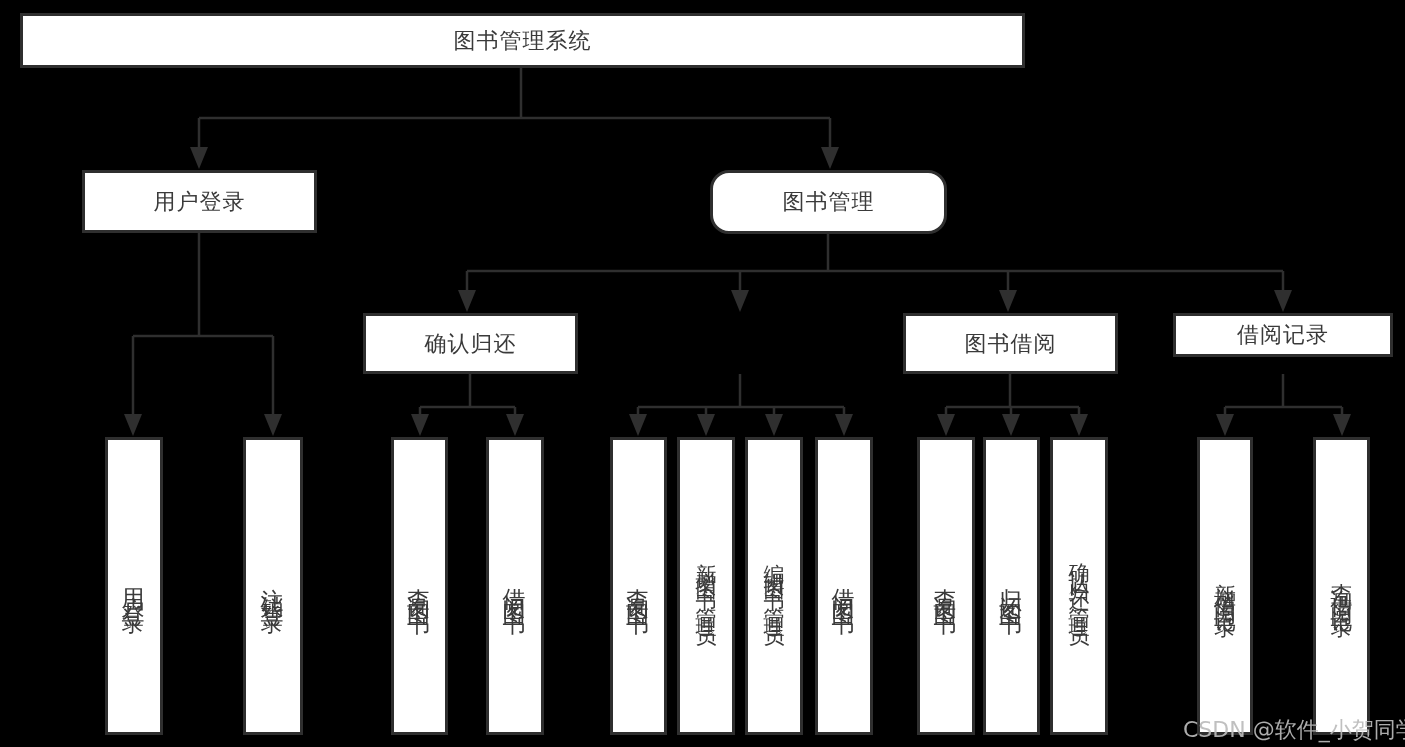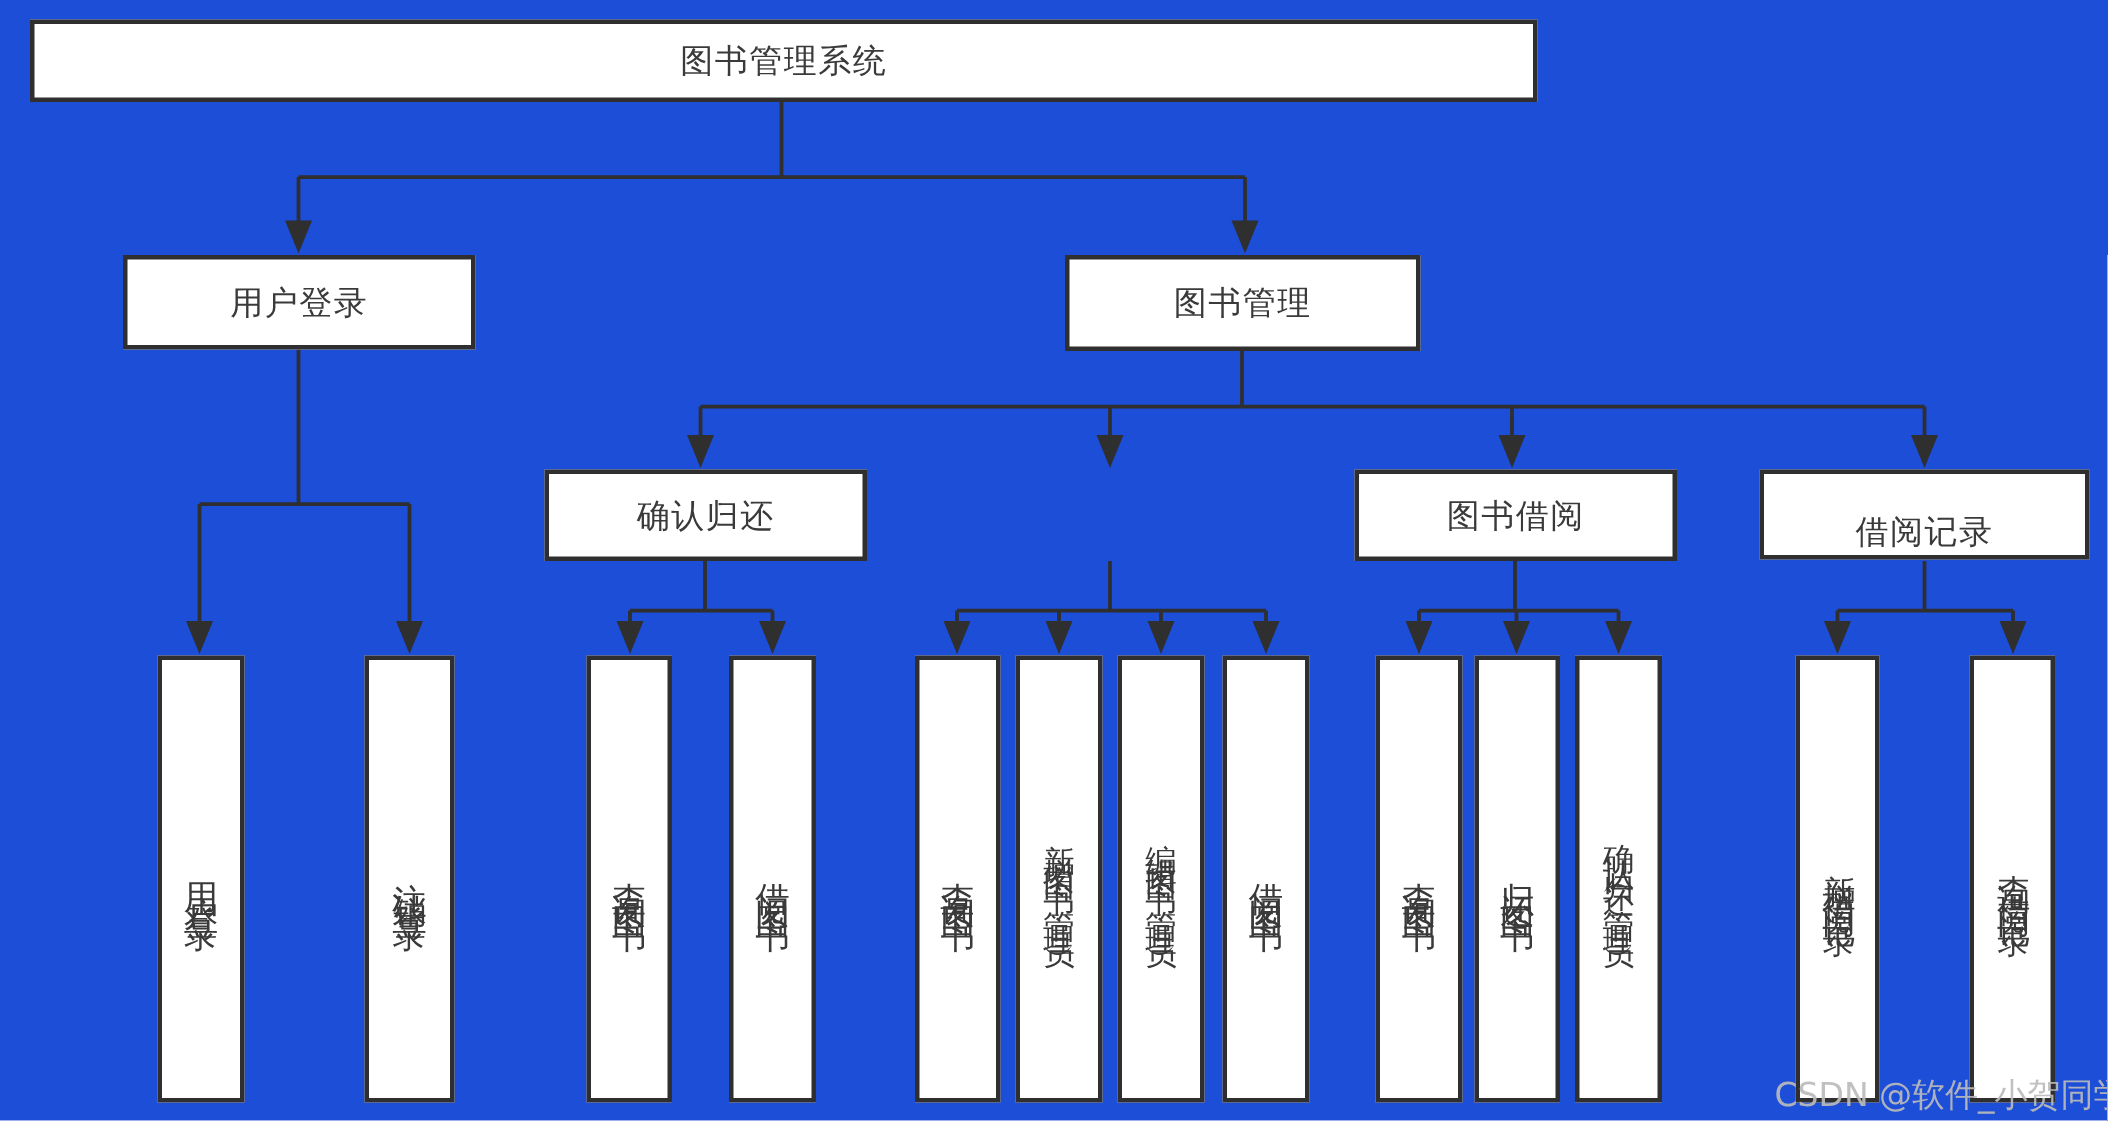--- a/index.html
+++ b/index.html
@@ -1,19 +1,19 @@
 <!DOCTYPE html>
 <html><head>
 <meta charset="utf-8">
 <style>
   html,body{margin:0;padding:0;background:#ffffff;}
   #stage{
     position:relative;
     width:1405px;height:747px;
-    background:#1d4ed8;
+    background:#000000;
     font-family:"DejaVu Sans","Liberation Sans",sans-serif;
     color:#3a3a3a;
     overflow:hidden;
   }
   #wires{position:absolute;left:0;top:0;width:1405px;height:747px;}
   .box{
     position:absolute;
     box-sizing:border-box;
     background:#ffffff;
     border:3px solid #2f2f2f;
@@ -32,25 +32,25 @@
     text-orientation:mixed;
     white-space:nowrap;
     color:#3a3a3a;
   }
   .v4{font-size:23px;letter-spacing:8px;}
   .v6{font-size:22px;letter-spacing:7px;}
   .v9{font-size:21px;letter-spacing:9px;}
   
   .n-root        {left:20px;  top:13px;  width:1005px;height:55px;}
   .n-user-login  {left:82px;  top:170px; width:235px; height:63px;}
-  .n-book-mgmt   {left:710px; top:170px; width:237px; height:64px;}
+  .n-book-mgmt   {left:710px; top:170px; width:237px; height:64px;border-radius:19px;}
   .n-new-rec     {left:363px; top:313px; width:215px; height:61px;}
   .n-borrow      {left:633px; top:313px; width:215px; height:61px;}
   .n-current     {left:903px; top:313px; width:215px; height:61px;}
-  .n-records     {left:1173px;top:313px; width:220px; height:60px;align-items:flex-end;}
+  .n-records     {left:1173px;top:313px; width:220px; height:44px;}
   .leaf{top:437px;height:298px;}
   .l1a{left:105px; width:58px;}
   .l1b{left:243px; width:60px;}
   .l2a{left:391px; width:57px;}
   .l2b{left:486px; width:58px;}
   .l3a{left:610px; width:57px;}
   .l3b{left:677px; width:58px;}
   .l3c{left:745px; width:58px;}
   .l3d{left:815px; width:58px;}
   .l4a{left:917px; width:58px;}

